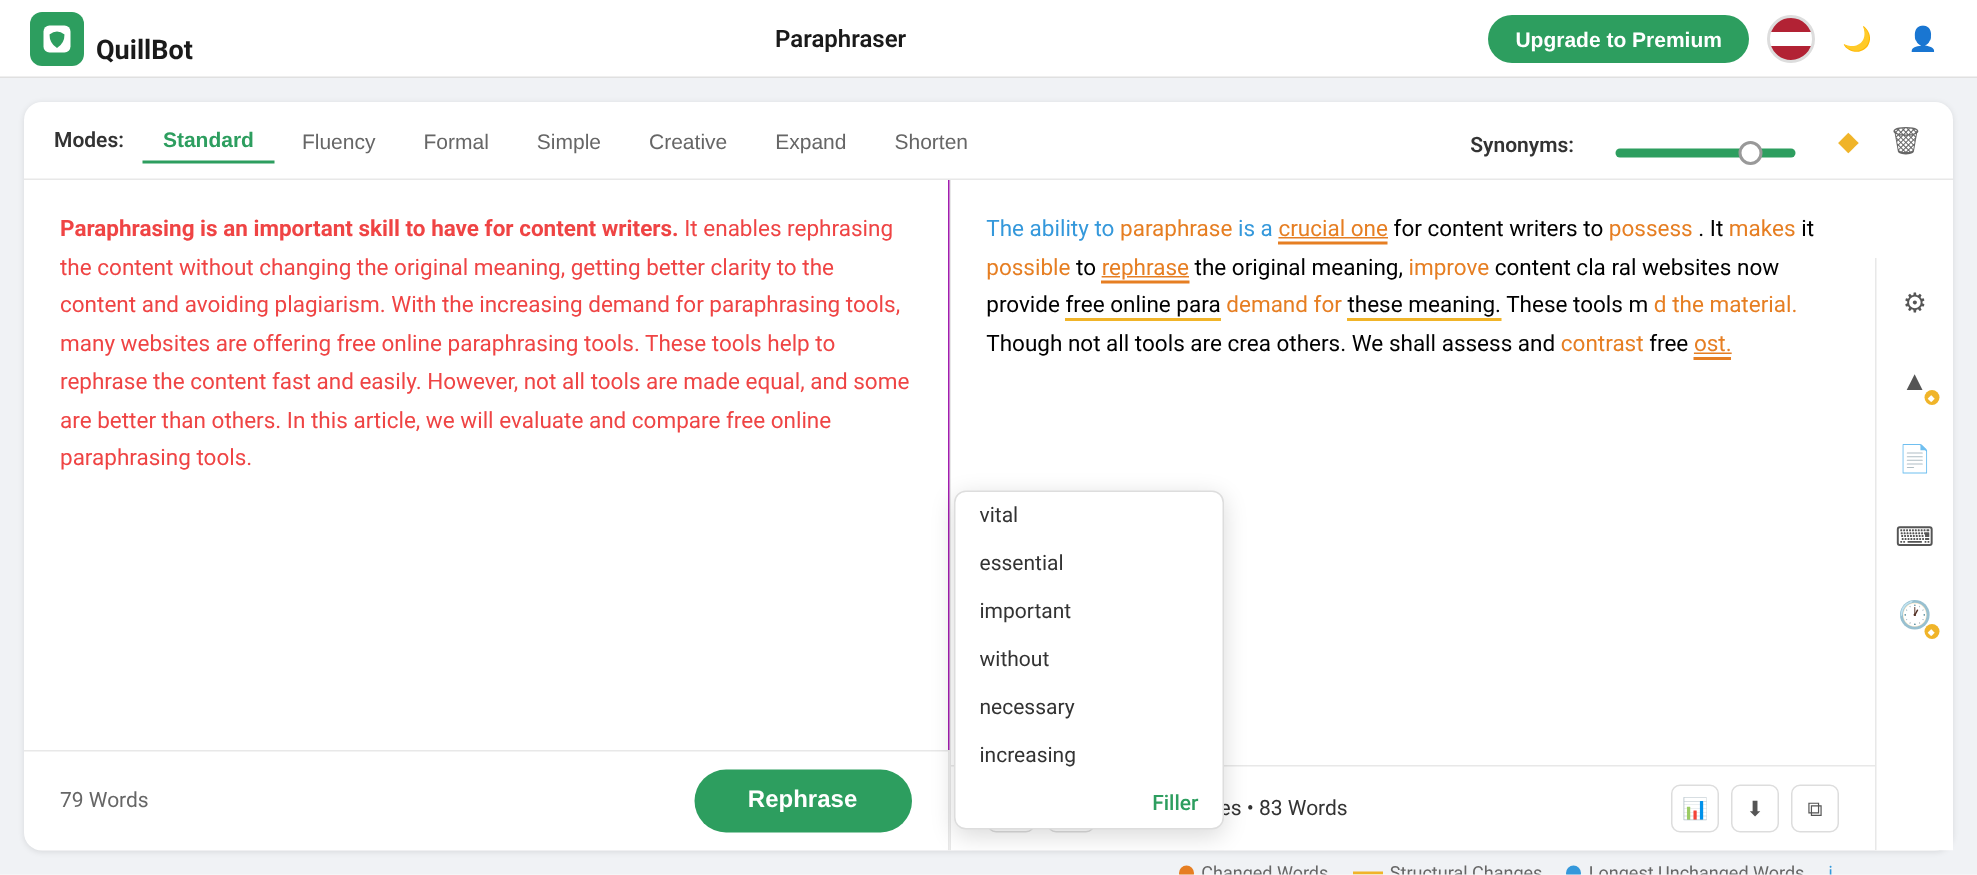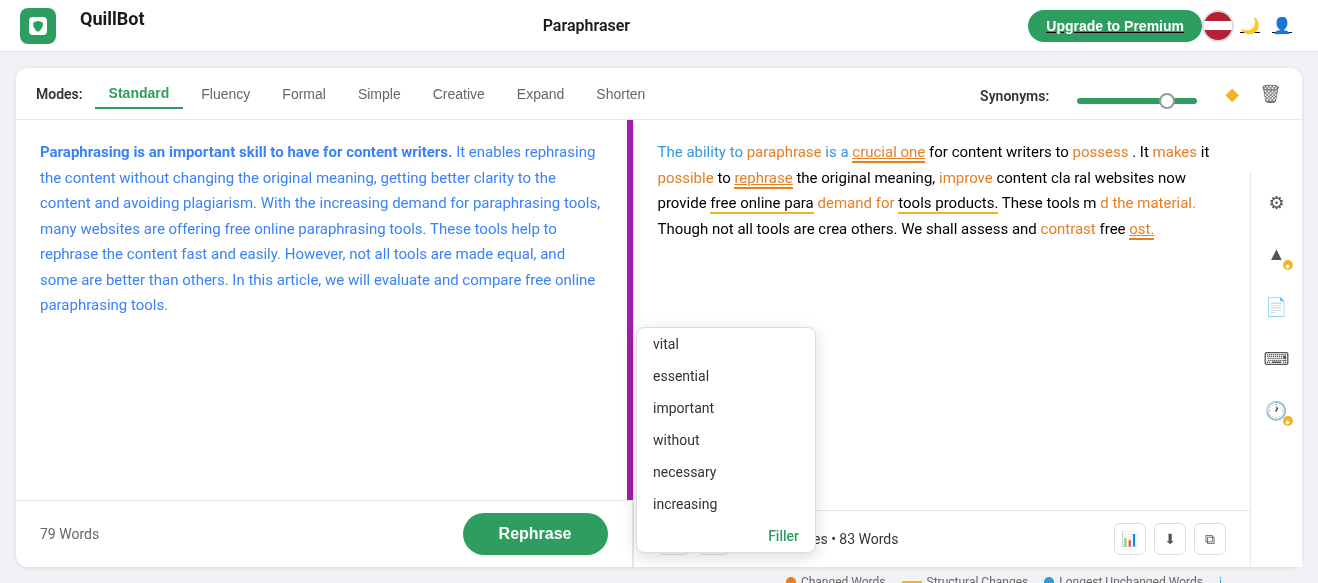--- a/index.html
+++ b/index.html
@@ -16,22 +16,22 @@
       display: flex;
       align-items: center;
       justify-content: space-between;
       background: #fff;
       padding: 0 20px;
       height: 52px;
       border-bottom: 1px solid #e0e0e0;
     }
     .header-logo {
       display: flex;
-      align-items: flex-start;
-      gap: 24px;
+      align-items: flex-end;
+      gap: 8px;
     }
     .logo-icon {
       width: 36px;
       height: 36px;
       background: #2d9e5f;
       border-radius: 8px;
       display: flex;
       align-items: center;
       justify-content: center;
       color: white;
@@ -43,21 +43,21 @@
       color: #1a1a1a;
     }
     .header-title {
       font-size: 16px;
       font-weight: 600;
       color: #1a1a1a;
     }
     .header-actions {
       display: flex;
       align-items: center;
-      text-decoration: underline;
+      gap: 12px;
     }
     .upgrade-btn {
       background: #2d9e5f;
       color: white;
       border: none;
       border-radius: 20px;
       padding: 8px 18px;
       font-size: 14px;
       font-weight: 600;
       cursor: pointer;
@@ -178,24 +178,24 @@
       display: flex;
       flex: 1;
       overflow: hidden;
       position: relative;
     }
 
     
     .left-panel {
       flex: 1;
       padding: 20px 24px;
-      border-right: 6px solid #a21caf;
+      border-right: 1px solid #a21caf;
       font-size: 15px;
       line-height: 1.7;
-      color: #3b82f6;
+      color: #ef4444;
       overflow-y: auto;
     }
 
     
     .right-panel {
       flex: 1;
       padding: 20px 24px;
       font-size: 15px;
       line-height: 1.7;
       overflow-y: auto;
@@ -432,21 +432,21 @@
             <span class="text-orange">possible</span>
             <span> to </span>
             <span class="text-orange underline-orange">rephrase</span>
             <span> the original meaning, </span>
             <span class="text-orange">improve</span>
             <span> content cla</span>
             <span>ral websites now provide </span>
             <span class="underline-yellow">free online para</span>
             <span> </span>
             <span class="text-orange"> demand for </span>
-            <span class="underline-yellow">tools products.</span>
+            <span class="underline-yellow">these meaning.</span>
             <span> These tools m</span>
             <span class="text-orange">d the material.</span>
             <span> Though not all tools are crea</span>
             <span>others. We shall assess and </span>
             <span class="text-orange">contrast</span>
             <span> free</span>
             <span class="text-orange underline-orange">ost.</span>
           </span>
         </div>
 

